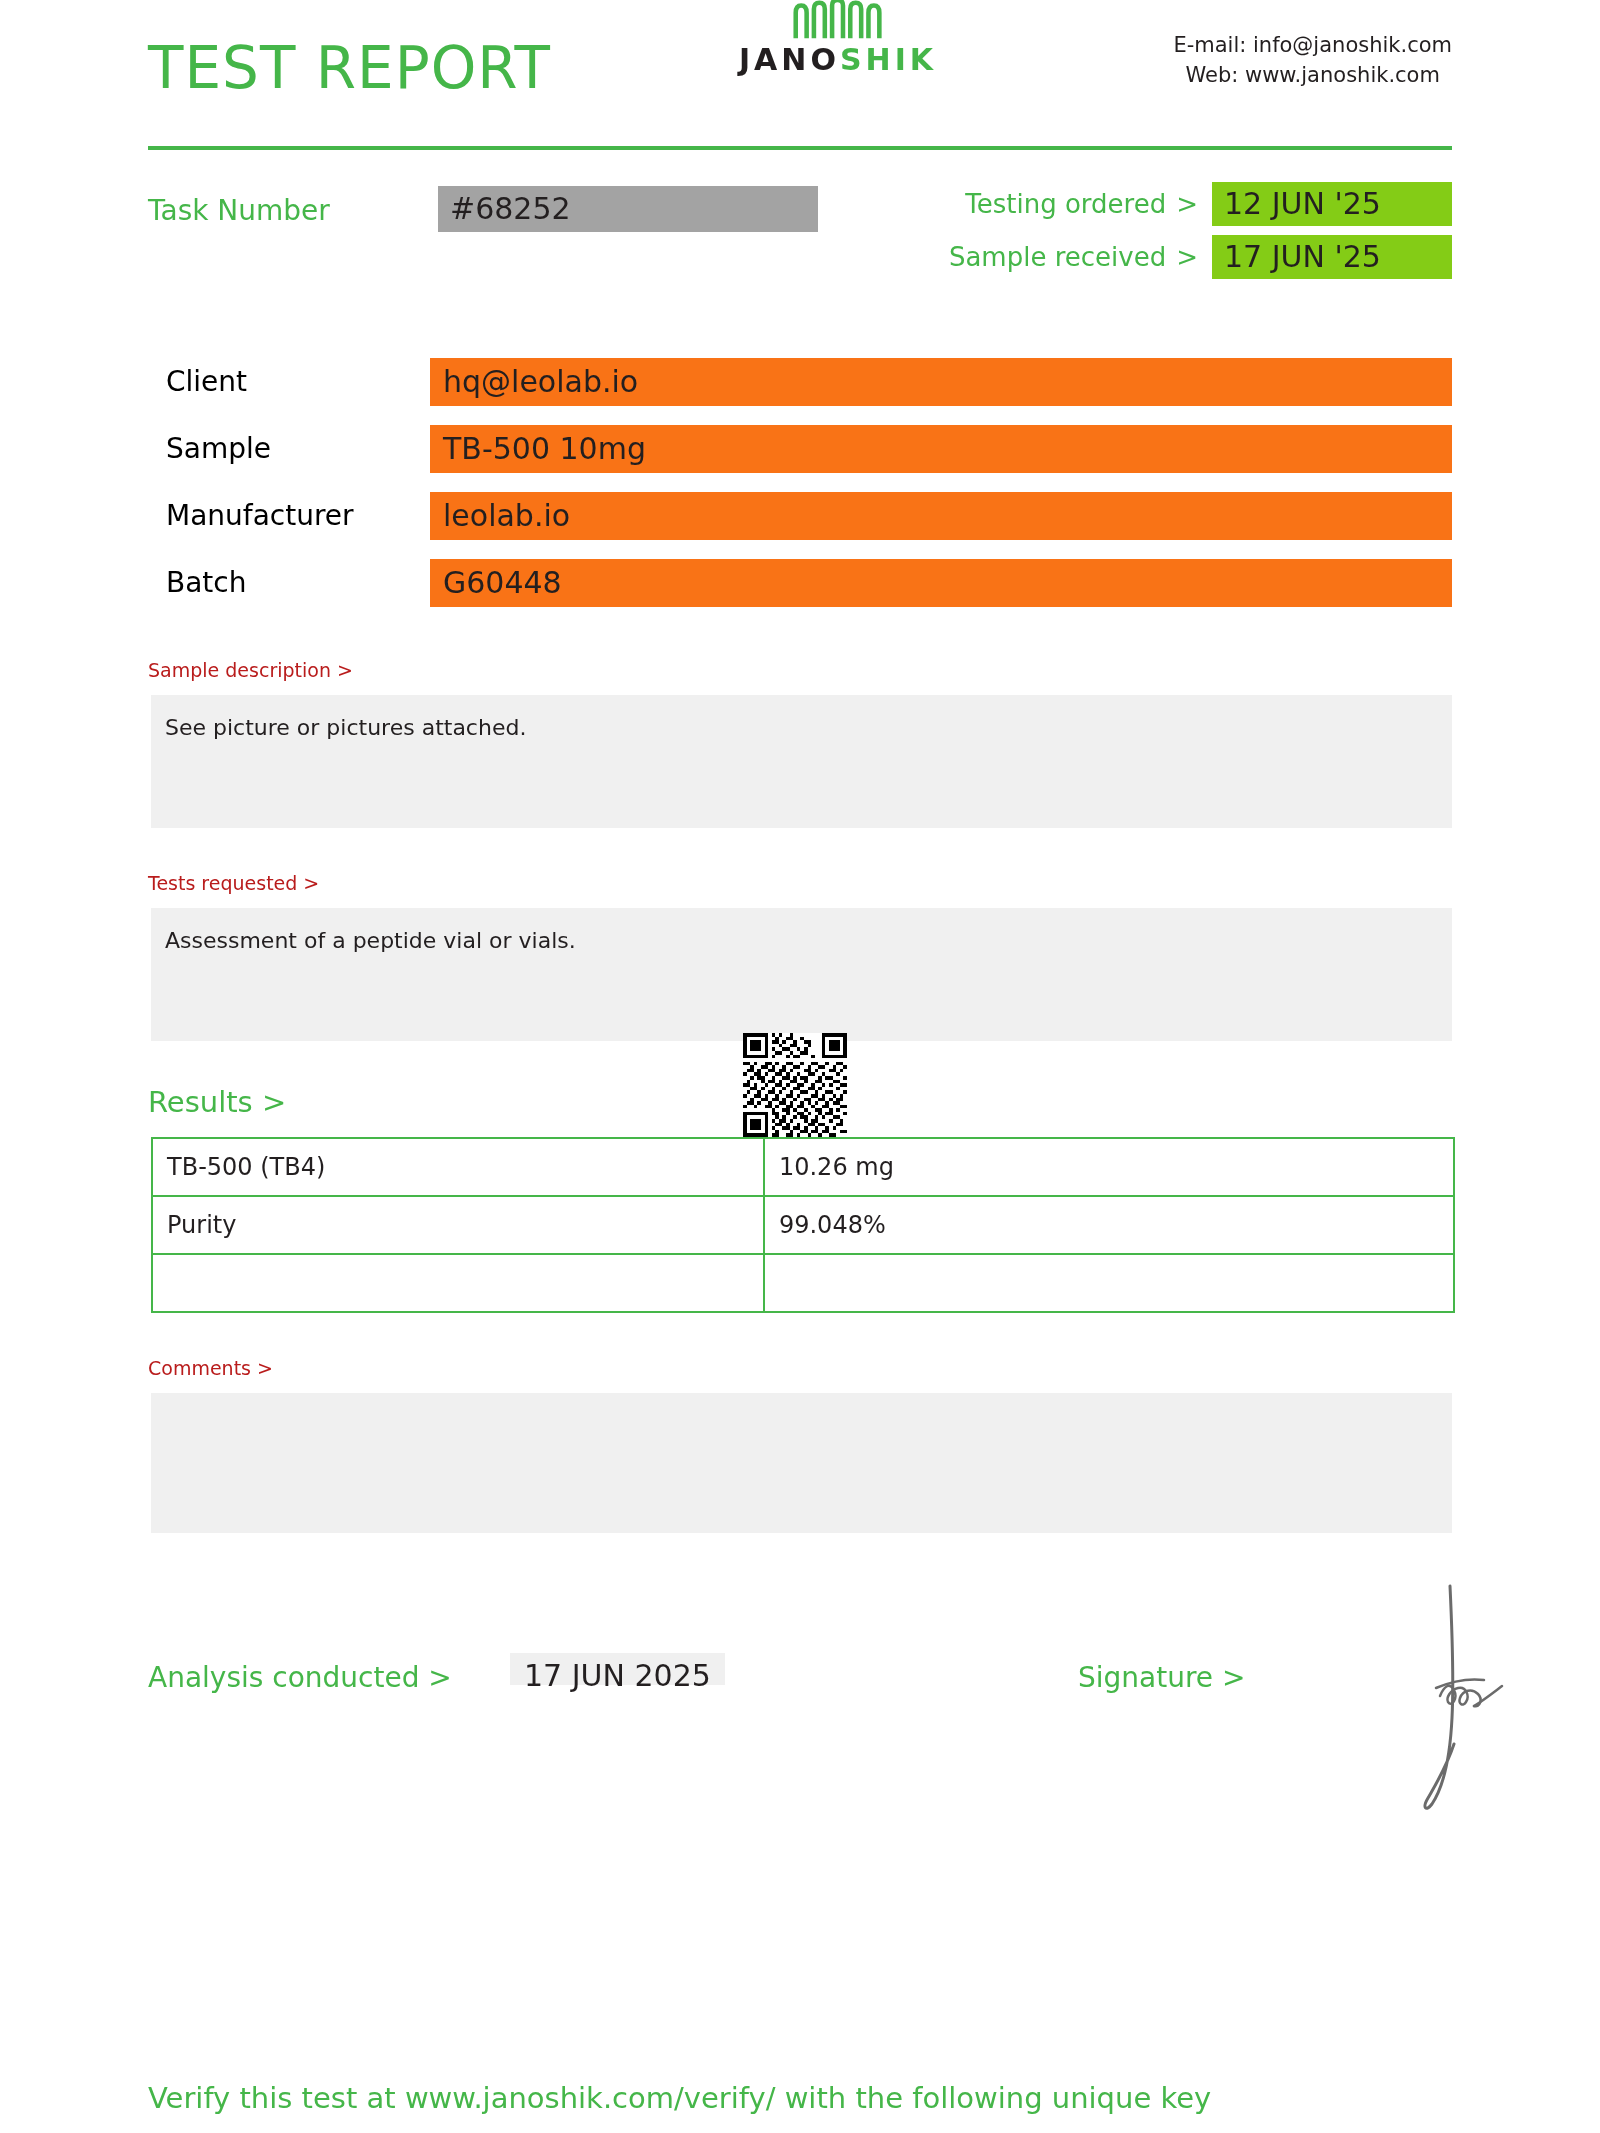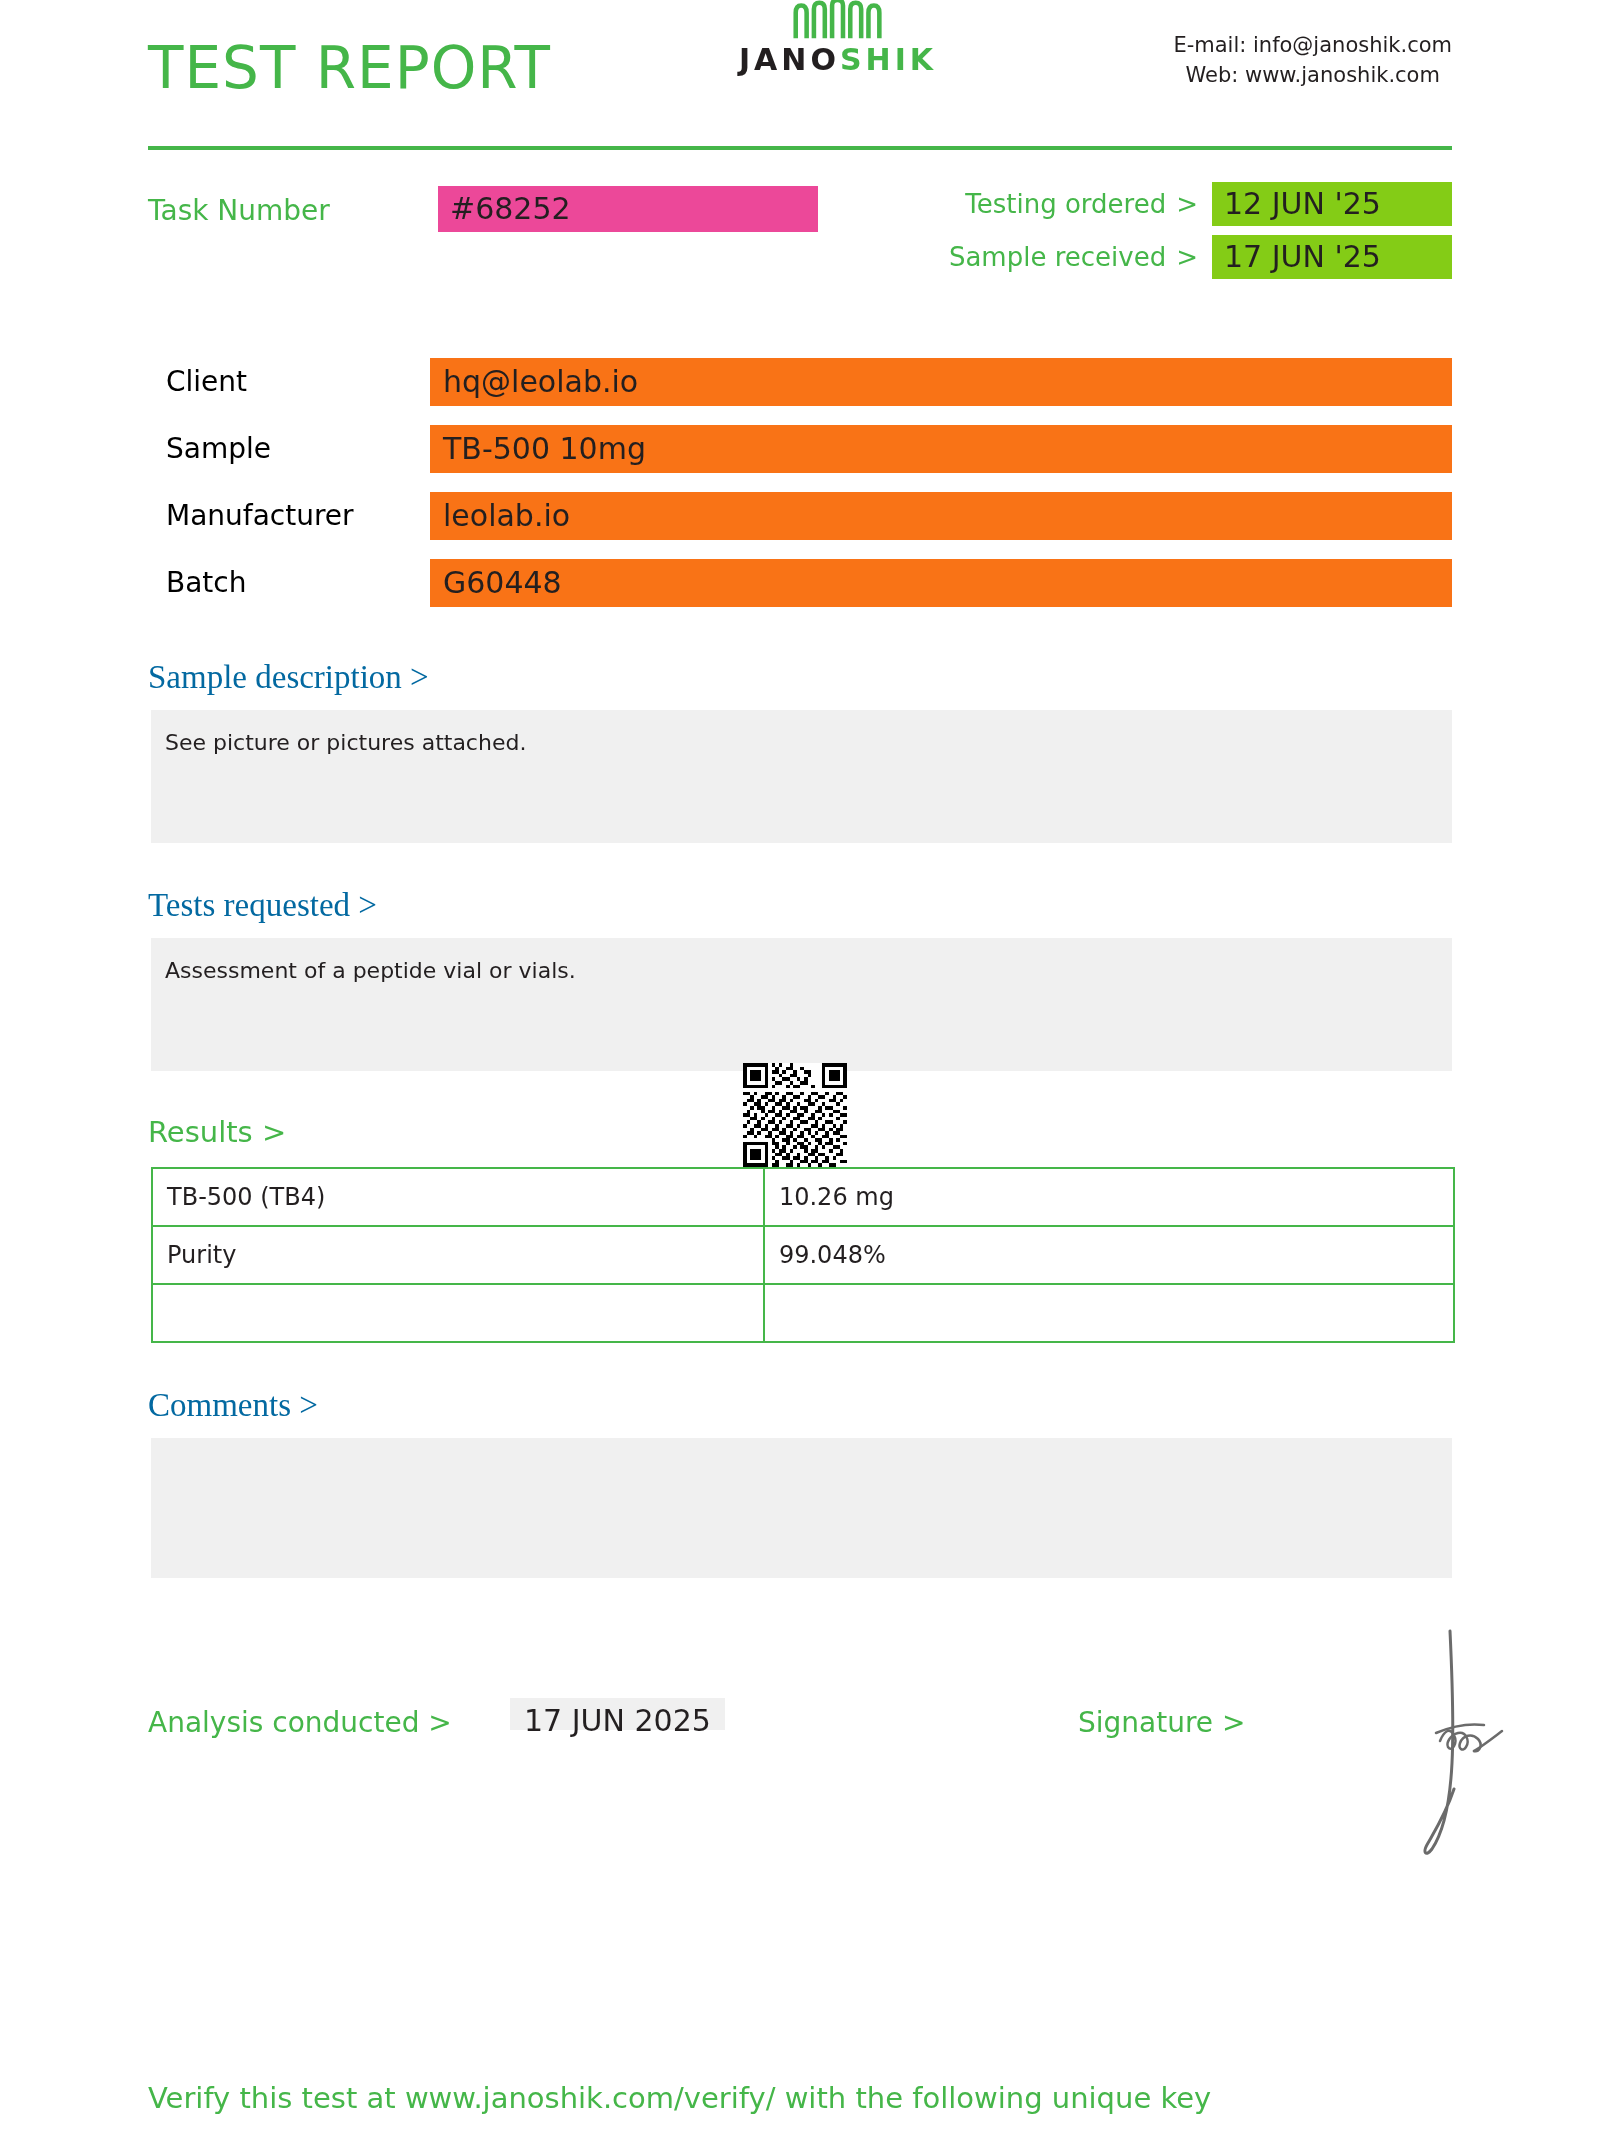--- a/index.html
+++ b/index.html
@@ -91,21 +91,21 @@
   .task-label {
     position: absolute;
     left: 0;
     top: 8px;
   }
   .task-value {
     position: absolute;
     left: 290px;
     top: 0;
     width: 380px;
-    background: #ec4899;
+    background: #a3a3a3;
     height: 46px;
     line-height: 46px;
     padding-left: 12px;
     box-sizing: border-box;
     font-size: 30px;
     color: #231f20;
   }
   .dates {
     position: absolute;
     right: 0;
@@ -165,25 +165,24 @@
     line-height: 48px;
     background: #f97316;
     font-size: 30px;
     padding-left: 13px;
     box-sizing: border-box;
     color: #231f20;
   }
 
   
   .section-head {
-    color: #0369a1;
-    font-size: 33px;
+    color: #b91c1c;
+    font-size: 19px;
     margin-top: 44px;
     margin-bottom: 14px;
-    font-family: Liberation Serif, serif;
   }
   .section-box {
     background: #f0f0f0;
     padding: 20px 14px;
     box-sizing: border-box;
     font-size: 22px;
     color: #231f20;
     margin-left: 3px;
   }
   .box-desc { height: 133px; }

